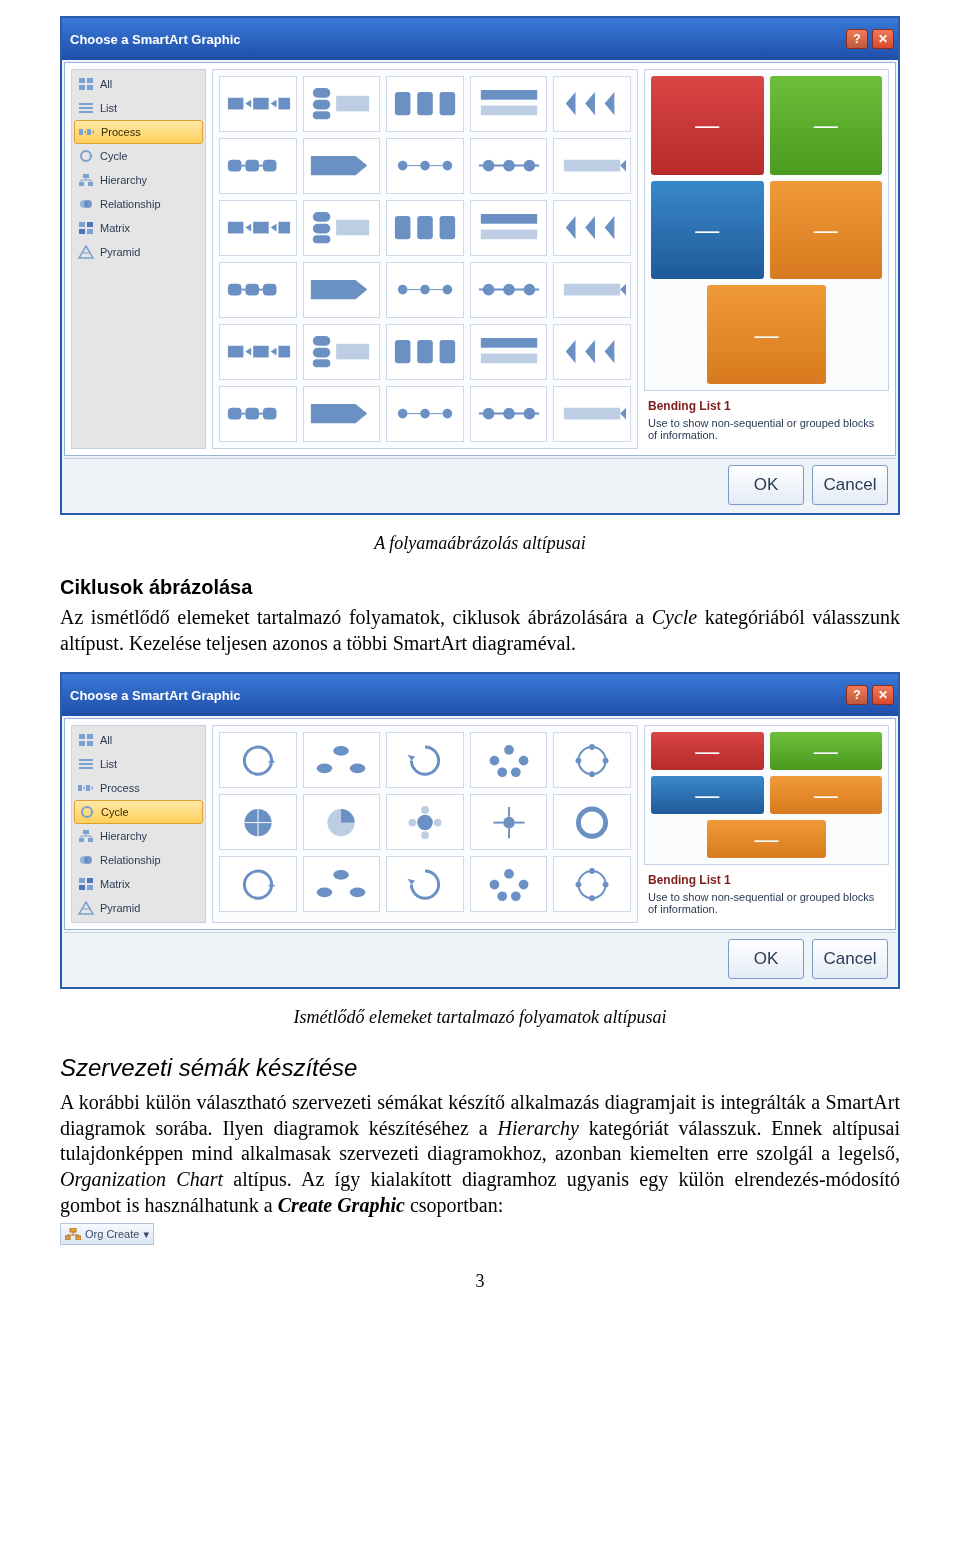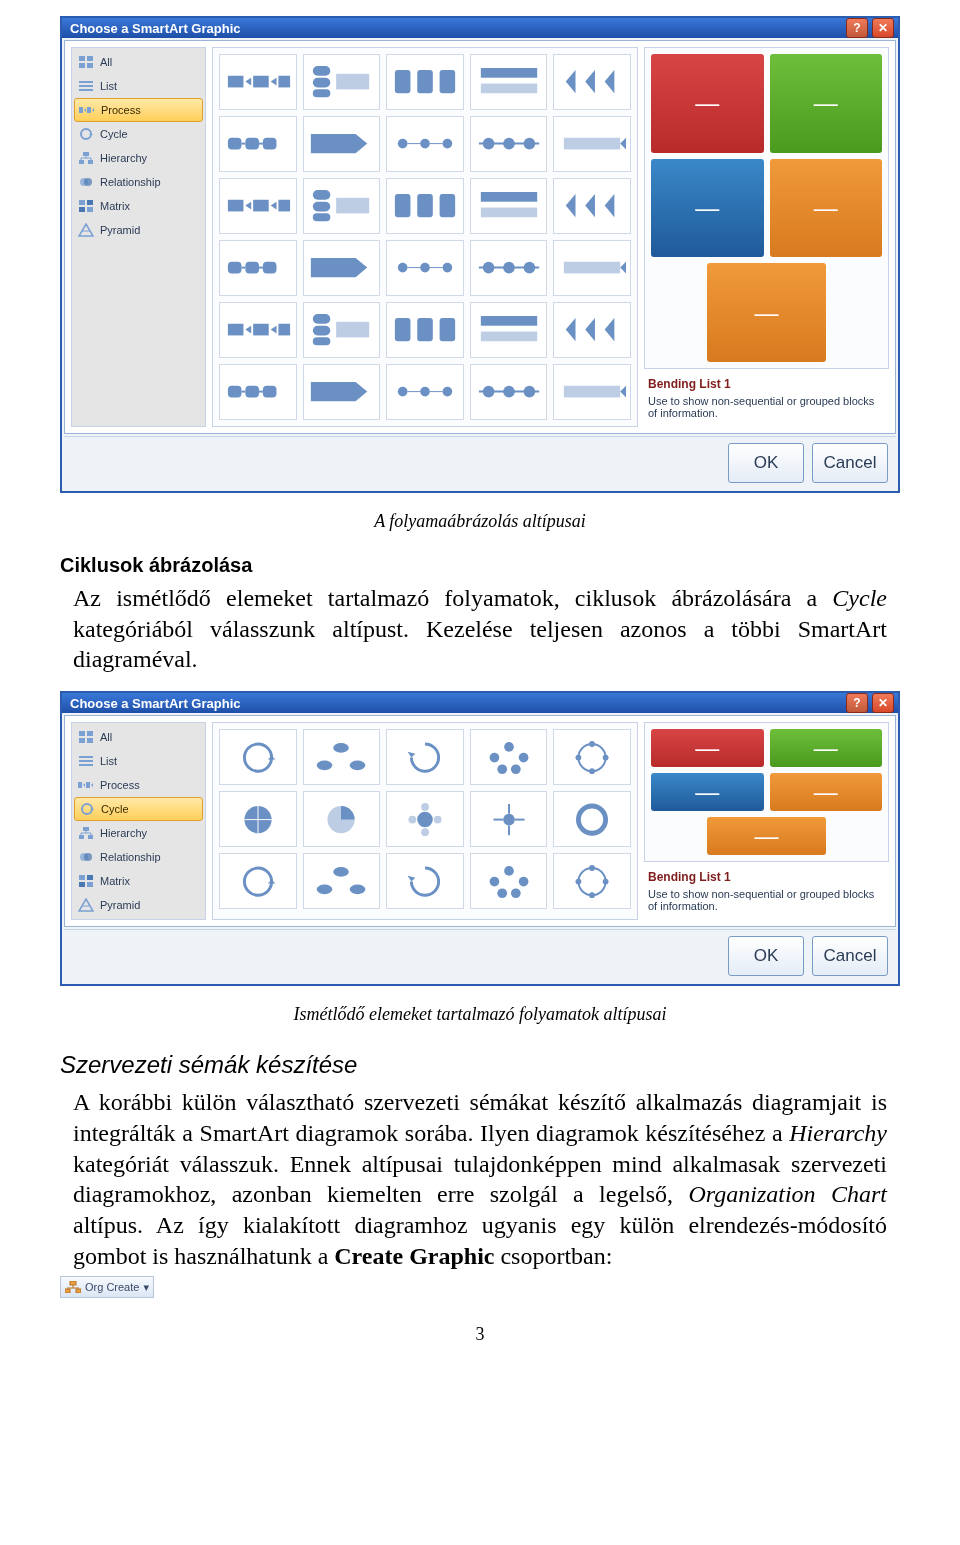--- a/index.html
+++ b/index.html
@@ -14,21 +14,21 @@
   .dialog {
     border: 2px solid #2a5db0;
     background: #eef3f8;
     font-family: Tahoma, Verdana, sans-serif;
     font-size: 12px;
     color: #000;
     margin: 16px 0;
   }
   .titlebar {
     background: linear-gradient(#3a78d8, #1e4fa8);
-    height: 20px;
+    height: 42px;
     display: flex;
     align-items: center;
     padding: 0 4px;
     color: #fff;
     font-weight: bold;
     font-size: 13px;
   }
   .titlebar .title { flex: 1; padding-left: 4px; }
   .titlebtn {
     width: 22px; height: 20px;
@@ -150,26 +150,26 @@
     color: #000;
   }
   .doc-caption {
     text-align: center;
     font-style: italic;
     margin: 18px 0 6px 0;
     font-size: 18px;
   }
   .doc-paragraph {
     text-align: justify;
-    font-size: 24px;
+    font-size: 20px;
     line-height: 1.28;
-    margin: 4px 13px;
+    margin: 4px 0;
   }
   .inline-term { font-style: italic; }
-  .inline-bold { font-weight: bold; }
+  .inline-bold { font-weight: bold; font-style: italic; }
   .toolbar-chip {
     display: inline-flex;
     align-items: center;
     border: 1px solid #b8c4d8;
     background: linear-gradient(#f7fafe,#dbe6f4);
     height: 22px;
     font-family: Tahoma, sans-serif;
     font-size: 11px;
     color: #3a4a68;
     padding: 0 4px;

